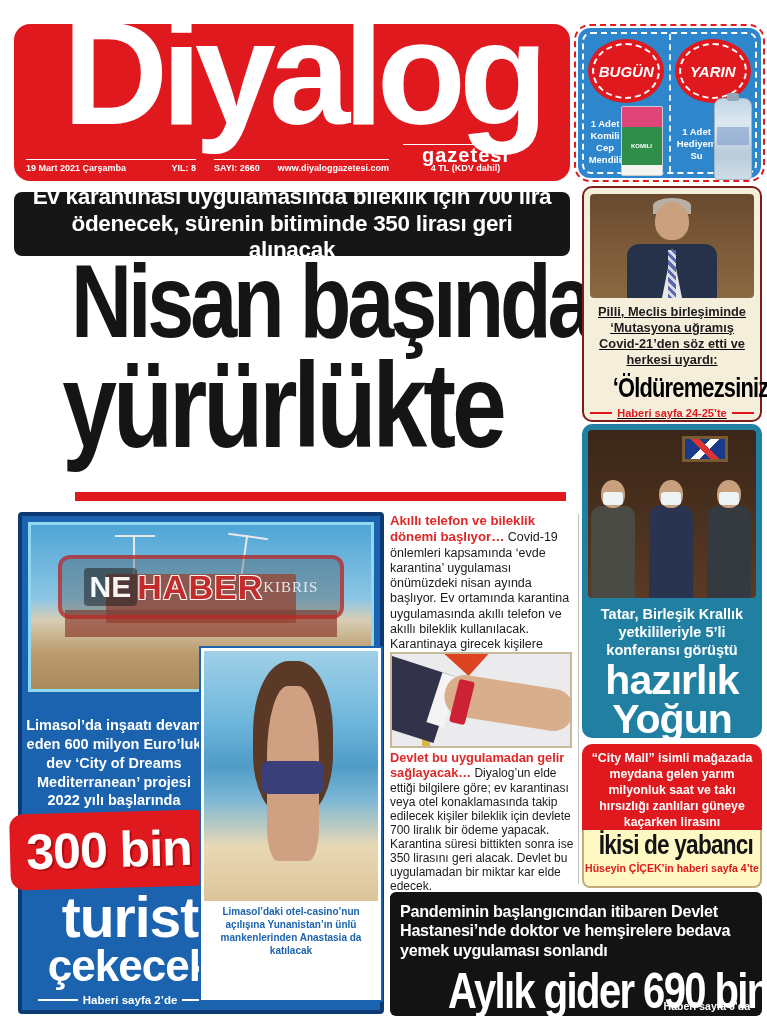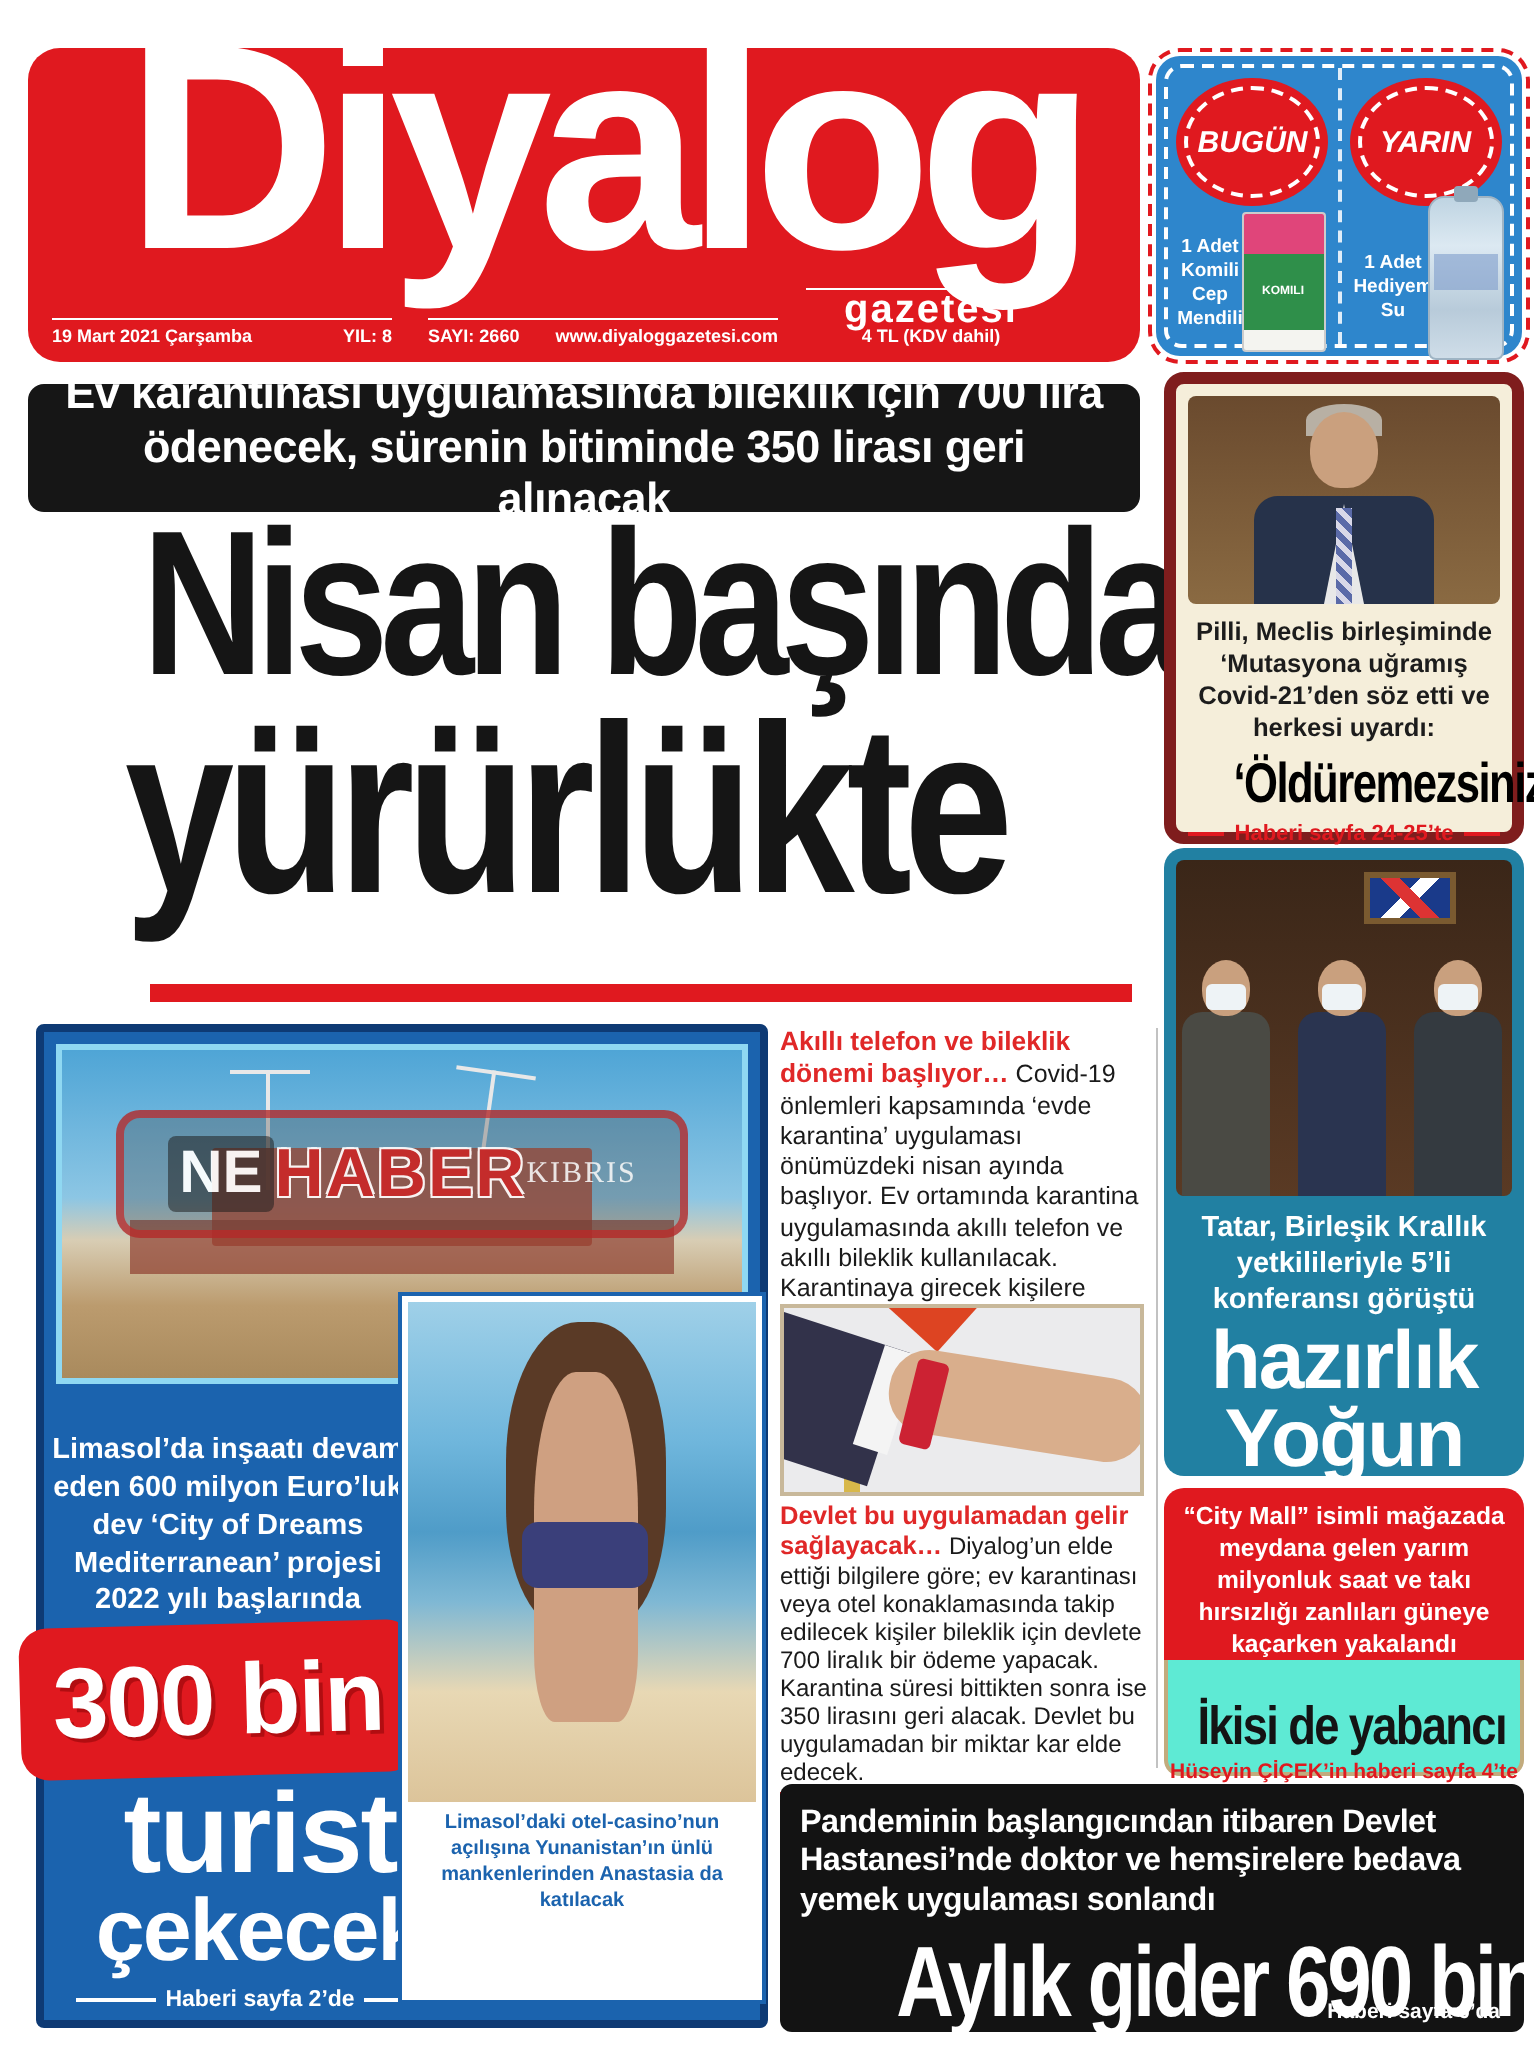--- a/index.html
+++ b/index.html
@@ -82,21 +82,21 @@
   .wrist{left:390px;top:652px;width:182px;height:96px;border:2px solid #c8b89a;background:#ebebED;overflow:hidden;}
   .sleeve{position:absolute;left:-16px;top:10px;width:70px;height:70px;background:#32324a;transform:rotate(18deg);}
   .cuff{position:absolute;left:42px;top:20px;width:18px;height:52px;background:#f4f4f4;transform:rotate(18deg);}
   .armshape{position:absolute;left:52px;top:28px;width:130px;height:42px;background:#d9ae8c;border-radius:20px;transform:rotate(9deg);}
   .band{position:absolute;left:62px;top:26px;width:16px;height:44px;background:#cc2233;transform:rotate(14deg);border-radius:3px;}
   .flag{position:absolute;left:48px;top:-4px;width:52px;height:26px;background:#d42;clip-path:polygon(0 0,100% 0,55% 100%);}
   .pole{position:absolute;left:30px;top:58px;width:8px;height:40px;background:#d8b84a;}
   .vline{left:578px;top:514px;width:1px;height:370px;background:#c2c2c2;}
 
   
-  .story1{left:582px;top:186px;width:180px;height:236px;background:#f5eeda;border:6px solid #7f1d1d;border-radius:10px;padding:6px;}
+  .story1{left:582px;top:186px;width:180px;height:236px;background:#f5eeda;border:2px solid #7f1d1d;border-radius:10px;padding:6px;text-decoration:underline;}
   .s1-photo{position:relative;height:104px;background:linear-gradient(180deg,#6a4a2e,#8a6a42);border-radius:4px;overflow:hidden;}
   .s1-head{position:absolute;left:50%;top:8px;transform:translateX(-50%);width:34px;height:38px;background:#caa07e;border-radius:50% 50% 45% 45%;}
   .s1-hairgray{position:absolute;left:50%;top:4px;transform:translateX(-50%);width:38px;height:16px;background:#b8b0a4;border-radius:50% 50% 0 0;}
   .s1-torso{position:absolute;left:50%;bottom:-4px;transform:translateX(-50%);width:90px;height:58px;background:#26324a;border-radius:12px 12px 0 0;}
   .s1-shirt{position:absolute;left:50%;bottom:0;transform:translateX(-50%);width:20px;height:50px;background:#e8e8e8;clip-path:polygon(50% 0,100% 100%,0 100%);}
   .s1-tie{position:absolute;left:50%;bottom:0;transform:translateX(-50%);width:8px;height:48px;background:repeating-linear-gradient(45deg,#5a6aa8 0 3px,#d8d8e8 3px 6px);}
   .s1-intro{margin-top:6px;font-size:12.8px;font-weight:bold;text-align:center;line-height:1.25;color:#1c1c1c;}
   .s1-headline{margin-top:4px;text-align:center;font-weight:bold;font-size:28px;white-space:nowrap;}
   .s1-headline span{display:inline-block;transform:scaleX(.78);letter-spacing:-1px;}
   .s1-ref{margin-top:3px;color:#e0191f;font-size:11px;}
@@ -112,21 +112,21 @@
   .fig .fmask{position:absolute;left:50%;top:12px;transform:translateX(-50%);width:20px;height:13px;background:#eef3f6;border-radius:3px;}
   .fig .fbody{position:absolute;left:50%;top:26px;transform:translateX(-50%);width:44px;height:96px;border-radius:10px 10px 0 0;}
   .fig.f1{left:2px;} .fig.f1 .fbody{background:#4a4a44;}
   .fig.f2{left:60px;} .fig.f2 .fbody{background:#2a3450;}
   .fig.f3{left:118px;} .fig.f3 .fbody{background:#343a40;}
   .s2-intro{margin-top:7px;font-weight:bold;font-size:14.5px;text-align:center;line-height:1.25;}
   .s2-headline{margin-top:2px;text-align:center;font-weight:bold;font-size:41px;line-height:.95;letter-spacing:-1px;}
   .s2-ref{margin-top:5px;font-size:11px;color:#fff;}
 
   .story3red{left:582px;top:744px;width:180px;height:86px;background:#e0191f;border-radius:10px 10px 0 0;color:#fff;font-weight:bold;font-size:12.3px;text-align:center;line-height:1.3;padding:7px 6px;}
-  .story3cream{left:582px;top:830px;width:180px;height:58px;background:#5eead4;border:2px solid #c2ab7d;border-top:none;border-radius:0 0 8px 8px;text-align:center;padding-top:20px;}
+  .story3cream{left:582px;top:830px;width:180px;height:58px;background:#fef9c3;border:2px solid #c2ab7d;border-top:none;border-radius:0 0 8px 8px;text-align:center;padding-top:2px;}
   .s3-headline{font-weight:bold;font-size:27px;white-space:nowrap;color:#141414;line-height:1;}
   .s3-headline span{display:inline-block;transform:scaleX(.84);letter-spacing:-1px;}
   .s3-ref{color:#e0191f;font-weight:bold;font-size:10.5px;margin-top:3px;}
 
   
   .bottombox{left:390px;top:892px;width:372px;height:124px;background:#131313;border-radius:6px;color:#fff;padding:10px 10px 6px;}
   .bb-intro{font-weight:bold;font-size:16.2px;line-height:1.2;letter-spacing:-0.3px;}
   .bb-headline{position:relative;margin-top:6px;text-align:center;font-weight:bold;font-size:50px;white-space:nowrap;line-height:1;}
   .bb-headline span{display:inline-block;transform:scaleX(.8);letter-spacing:-2px;border-bottom:4px solid #fff;padding-bottom:2px;}
   .bb-ref{position:absolute;right:12px;bottom:4px;font-size:10.5px;font-weight:bold;}
@@ -277,21 +277,21 @@
         </div>
     </div>
     <div class="s2-intro">Tatar, Birleşik Krallık yetkilileriyle 5’li konferansı görüştü</div>
     <div class="s2-headline">
       <div>hazırlık</div>
       <div>Yoğun</div>
     </div>
     <div class="ref s2-ref">Haberi sayfa 12’de</div>
   </div>
 
-  <div class="abs story3red">“City Mall” isimli mağazada meydana gelen yarım milyonluk saat ve takı hırsızlığı zanlıları güneye kaçarken yakalandı</div>
+  <div class="abs story3red">“City Mall” isimli mağazada meydana gelen yarım milyonluk saat ve takı hırsızlığı zanlıları güneye kaçarken lirasını</div>
   <div class="abs story3cream">
     <div class="s3-headline"><span>İkisi de yabancı</span></div>
     <div class="s3-ref">Hüseyin ÇİÇEK’in haberi sayfa 4’te</div>
   </div>
 
   <div class="abs bottombox">
     <div class="bb-intro">Pandeminin başlangıcından itibaren Devlet Hastanesi’nde doktor ve hemşirelere bedava yemek uygulaması sonlandı</div>
     <div class="bb-headline"><span>Aylık gider 690 bin lira</span></div>
     <div class="bb-ref">Haberi sayfa 6’da</div>
   </div>

